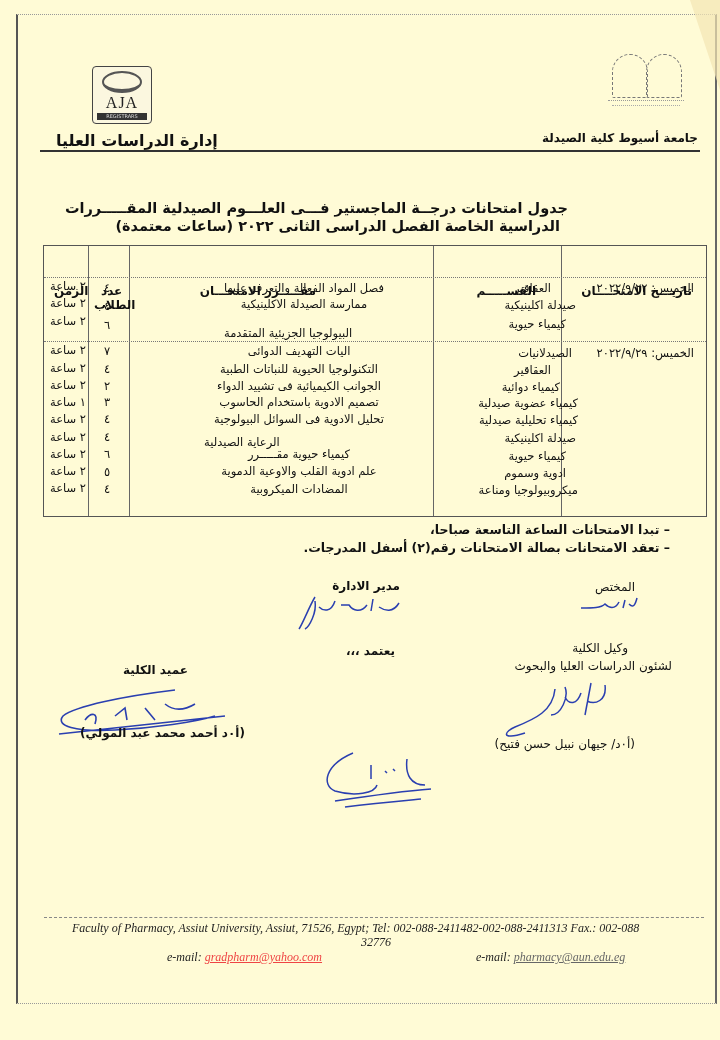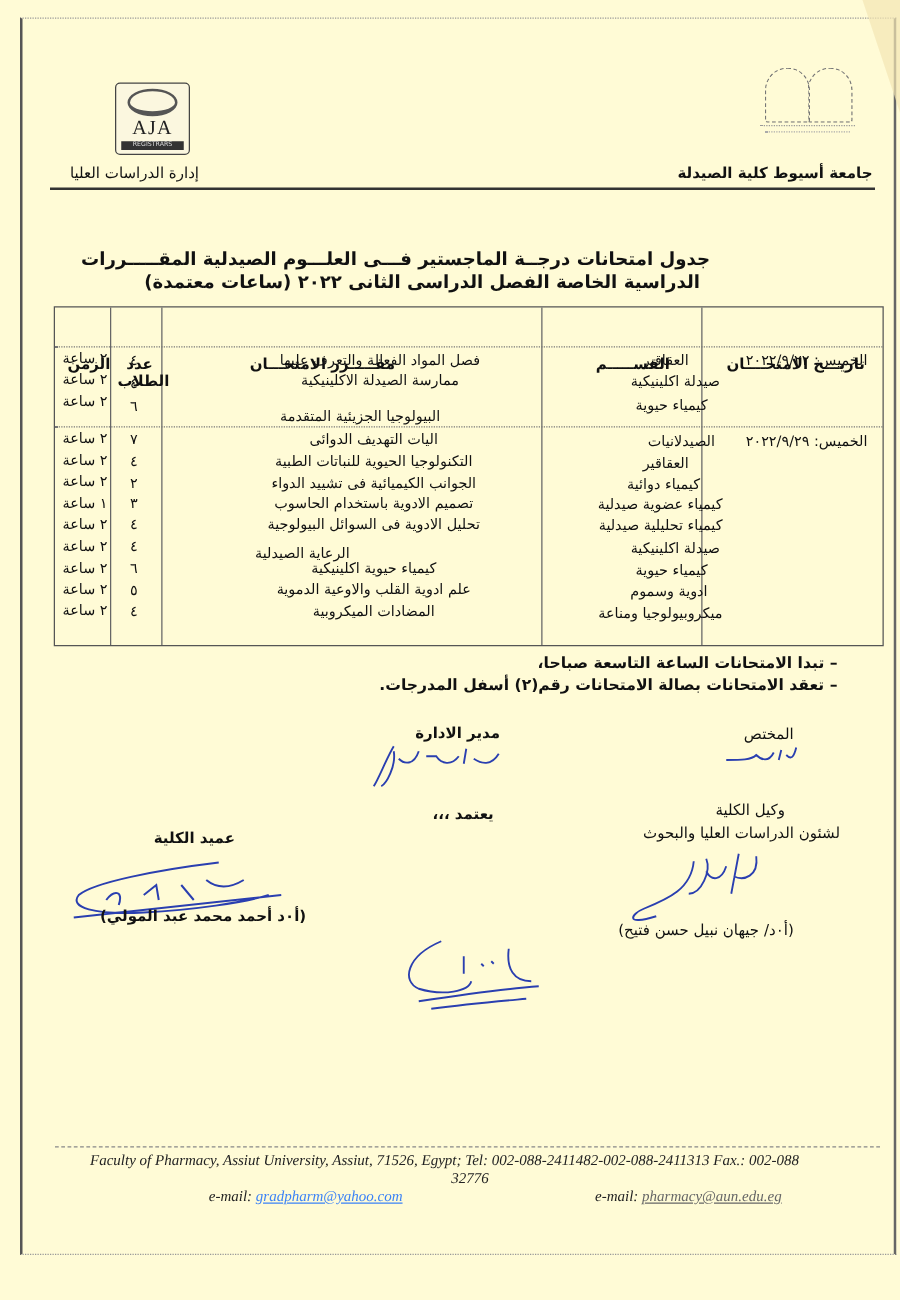--- a/index.html
+++ b/index.html
@@ -36,21 +36,21 @@
   }
   .univ-logo .arch {
     position:absolute; top:4px; width:36px; height:44px;
     border:1.5px dashed #777; border-radius:18px 18px 2px 2px; box-sizing:border-box;
   }
   .univ-logo .caption { position:absolute; left:6px; top:50px; width:76px; height:1px; border-top:1px dotted #999; }
   .univ-logo .caption2 { position:absolute; left:10px; top:55px; width:68px; height:1px; border-top:1px dotted #aaa; }
 
   .rtl { direction:rtl; unicode-bidi:embed; }
   .hdr-right { position:absolute; right:22px; top:131px; font-size:12px; font-weight:bold; }
-  .hdr-left  { position:absolute; left:56px; top:131px; font-size:12px; font-weight:normal; }
+  .hdr-left  { position:absolute; left:56px; top:131px; font-size:16px; font-weight:bold; }
   .hdr-rule { position:absolute; left:40px; top:150px; width:660px; border-top:2px solid #333; }
 
   .title1 { position:absolute; right:152px; top:200px; font-size:14.5px; font-weight:bold; white-space:nowrap; }
   .title2 { position:absolute; right:160px; top:218px; font-size:14.5px; font-weight:bold; white-space:nowrap; }
 
   
   .tbl { position:absolute; left:43px; top:245px; width:664px; height:272px; border:1px solid #555; box-sizing:border-box; }
   .vline { position:absolute; top:0; bottom:0; border-left:1px solid #666; }
   .hline { position:absolute; left:0; right:0; border-top:1px dotted #777; }
   .cell { position:absolute; font-size:11.5px; white-space:nowrap; }
@@ -58,21 +58,21 @@
   .td-date { direction:rtl; }
 
   .notes { position:absolute; right:50px; font-size:12.5px; font-weight:bold; white-space:nowrap; }
 
   .sig-label { position:absolute; font-size:12px; font-weight:bold; white-space:nowrap; }
   .sig-label.light { font-weight:normal; }
   .scribble { position:absolute; }
 
   .footer-rule { position:absolute; left:44px; top:917px; width:660px; border-top:1px dashed #888; }
   .footer { position:absolute; font-family:"Liberation Serif", serif; font-style:italic; font-size:12px; color:#222; white-space:nowrap; }
-  .footer a, .footer .u { text-decoration:underline; color:#3b82f6; }
+  .footer a, .footer .u { text-decoration:underline; color:#ef4444; }
   .footer .faint { color:#666; }
 </style>
 </head>
 <body>
 
 <div class="page-frame"></div>
 <div class="corner-fold"></div>
 
 <div class="aja-logo">
   <div class="globe"></div>
@@ -162,21 +162,21 @@
     <div class="cell rtl" style="left:6px; top:166px;">٢ ساعة</div>
   </div>
   <div>
     <div class="cell rtl" style="right:130px; top:185px;">صيدلة اكلينيكية</div>
     <div class="cell rtl" style="left:160px; top:189px; width:190px; text-align:left;">الرعاية الصيدلية</div>
     <div class="cell" style="left:60px; top:184px;">٤</div>
     <div class="cell rtl" style="left:6px; top:184px;">٢ ساعة</div>
   </div>
   <div>
     <div class="cell rtl" style="right:140px; top:203px;">كيمياء حيوية</div>
-    <div class="cell rtl" style="left:160px; top:201px; width:190px; text-align:center;">كيمياء حيوية اكلينيكية</div>
+    <div class="cell rtl" style="left:160px; top:201px; width:190px; text-align:center;">كيمياء حيوية مقـــــرر</div>
     <div class="cell" style="left:60px; top:201px;">٦</div>
     <div class="cell rtl" style="left:6px; top:201px;">٢ ساعة</div>
   </div>
   <div>
     <div class="cell rtl" style="right:140px; top:220px;">ادوية وسموم</div>
     <div class="cell rtl" style="left:150px; top:218px; width:210px; text-align:center;">علم ادوية القلب والاوعية الدموية</div>
     <div class="cell" style="left:60px; top:219px;">٥</div>
     <div class="cell rtl" style="left:6px; top:218px;">٢ ساعة</div>
   </div>
   <div>

